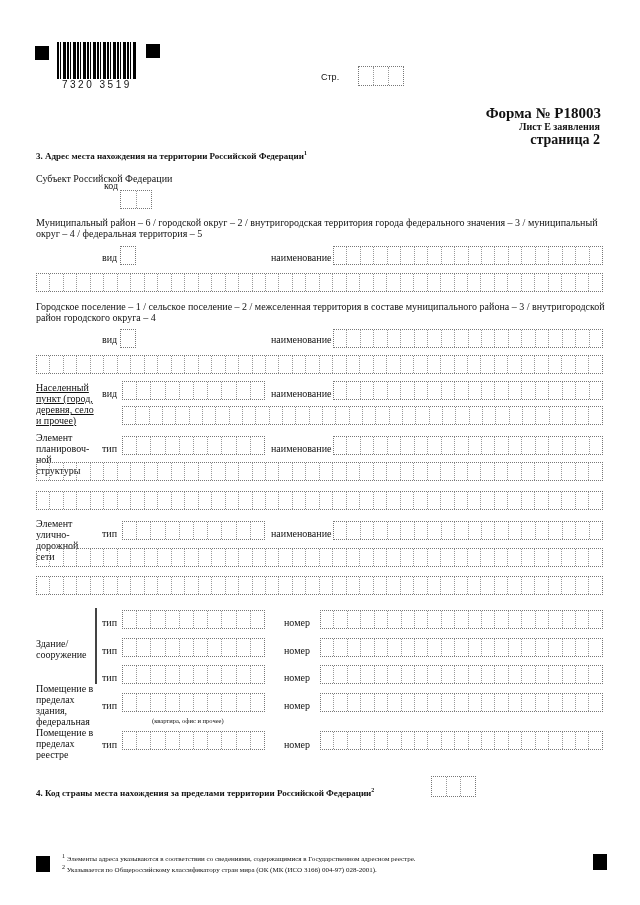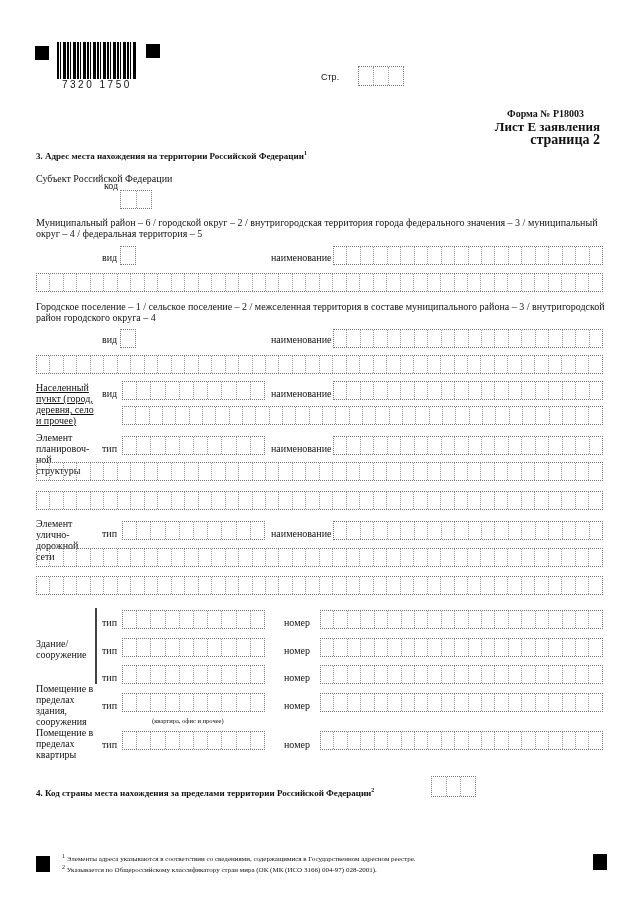--- a/index.html
+++ b/index.html
@@ -17,31 +17,31 @@
   .barcode-num { position:absolute; left:62px; top:79px; font-family:"Liberation Sans", sans-serif; font-size:10px; letter-spacing:2.5px; }
   .vline { position:absolute; width:2px; background:#444; }
   sup { font-size:6px; }
 </style>
 </head>
 <body>
 
 <div class="marker" style="left:35px;top:46px;width:14px;height:14px;"></div>
 <div class="barcode"></div>
 <div class="marker" style="left:146px;top:44px;width:14px;height:14px;"></div>
-<div class="barcode-num">7320 1750</div>
+<div class="barcode-num">7320 3519</div>
 
 <div class="txt" style="left:321px;top:72px;font-family:'Liberation Sans',sans-serif;font-size:9px;">Стр.</div>
 <div class="grid" style="left:358px;top:66px;width:46px;height:20px;">
     <div class="cell"></div>
     <div class="cell"></div>
     <div class="cell"></div>
   </div>
 
-<div class="txt bold" style="right:56px;top:108px;font-size:10px;">Форма № Р18003</div>
-<div class="txt bold" style="right:40px;top:121px;font-size:13px;">Лист Е заявления</div>
+<div class="txt bold" style="right:39px;top:108px;font-size:15px;">Форма № Р18003</div>
+<div class="txt bold" style="right:40px;top:121px;font-size:10px;">Лист Е заявления</div>
 <div class="txt bold" style="right:40px;top:134px;font-size:14px;">страница 2</div>
 
 <div class="txt bold" style="left:36px;top:148px;font-size:9px;"><span>3. Адрес места нахождения на территории Российской Федерации</span><sup>1</sup></div>
 
 <div class="txt" style="left:36px;top:173px;">Субъект Российской Федерации</div>
 <div class="txt" style="left:104px;top:180px;">код</div>
 <div class="grid" style="left:120px;top:190px;width:32px;">
     <div class="cell"></div>
     <div class="cell"></div>
   </div>
@@ -630,21 +630,21 @@
     <div class="cell"></div>
     <div class="cell"></div>
     <div class="cell"></div>
     <div class="cell"></div>
     <div class="cell"></div>
     <div class="cell"></div>
     <div class="cell"></div>
     <div class="cell"></div>
   </div>
 
-<div class="txt wrap" style="left:36px;top:683px;width:58px;">Помещение в пределах здания, сооружения</div>
+<div class="txt wrap" style="left:36px;top:683px;width:58px;">Помещение в пределах здания, федеральная</div>
 <div class="txt" style="left:102px;top:700px;">тип</div>
 <div class="grid" style="left:122px;top:693px;width:143px;">
     <div class="cell"></div>
     <div class="cell"></div>
     <div class="cell"></div>
     <div class="cell"></div>
     <div class="cell"></div>
     <div class="cell"></div>
     <div class="cell"></div>
     <div class="cell"></div>
@@ -670,21 +670,21 @@
     <div class="cell"></div>
     <div class="cell"></div>
     <div class="cell"></div>
     <div class="cell"></div>
     <div class="cell"></div>
     <div class="cell"></div>
     <div class="cell"></div>
   </div>
 <div class="txt" style="left:152px;top:715px;font-size:6.5px;">(квартира, офис и прочее)</div>
 
-<div class="txt wrap" style="left:36px;top:727px;width:58px;">Помещение в пределах квартиры</div>
+<div class="txt wrap" style="left:36px;top:727px;width:58px;">Помещение в пределах реестре</div>
 <div class="txt" style="left:102px;top:739px;">тип</div>
 <div class="grid" style="left:122px;top:731px;width:143px;">
     <div class="cell"></div>
     <div class="cell"></div>
     <div class="cell"></div>
     <div class="cell"></div>
     <div class="cell"></div>
     <div class="cell"></div>
     <div class="cell"></div>
     <div class="cell"></div>

